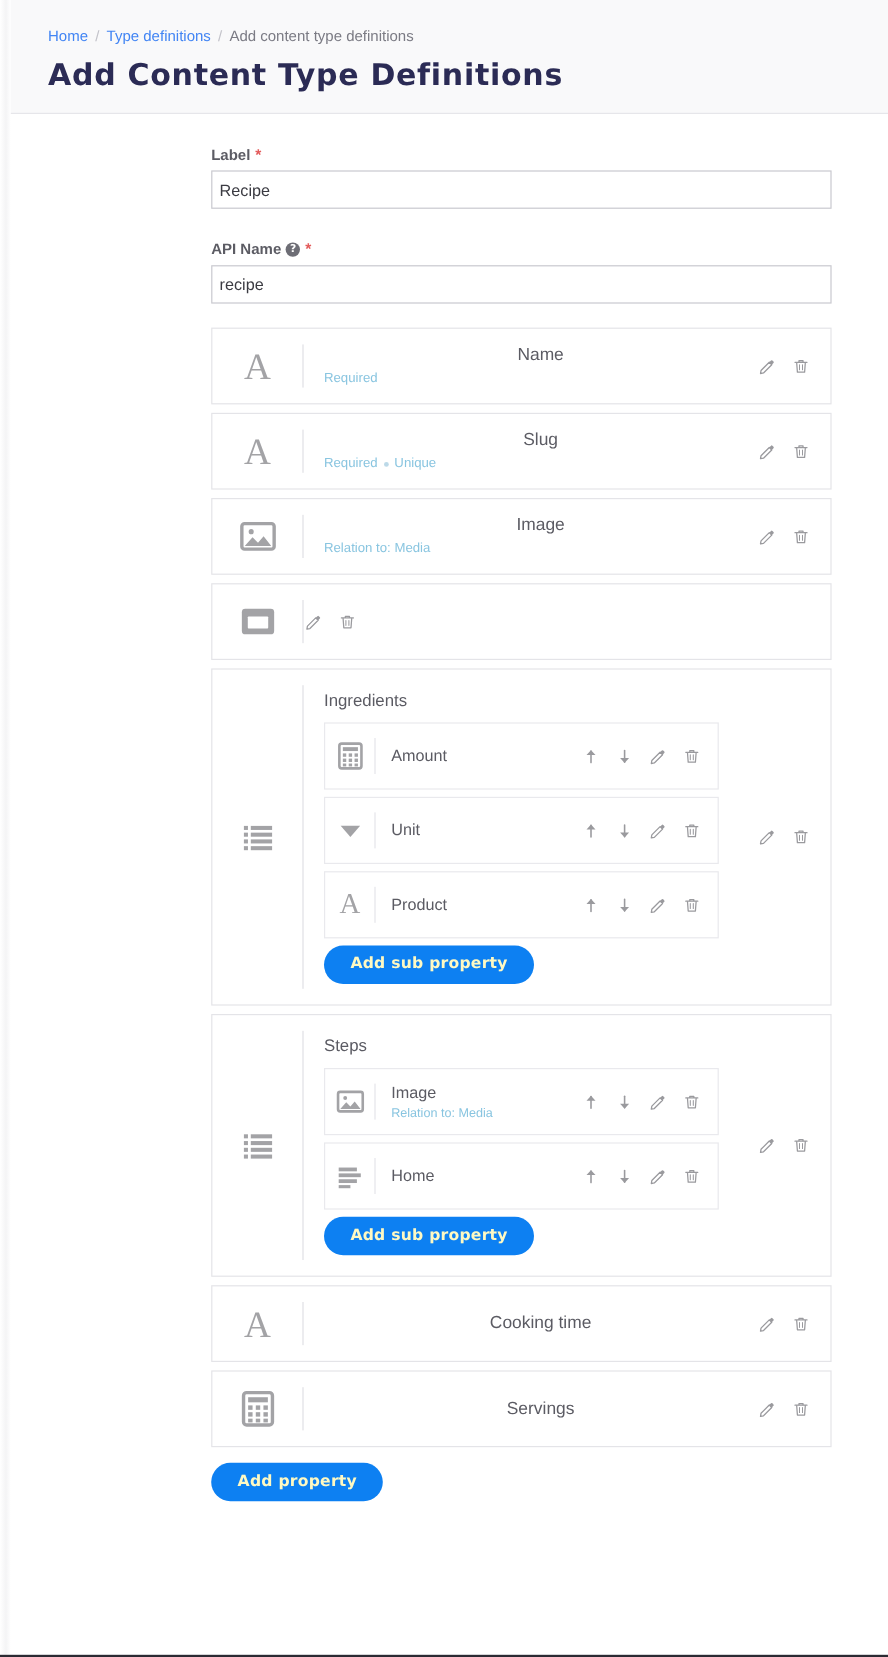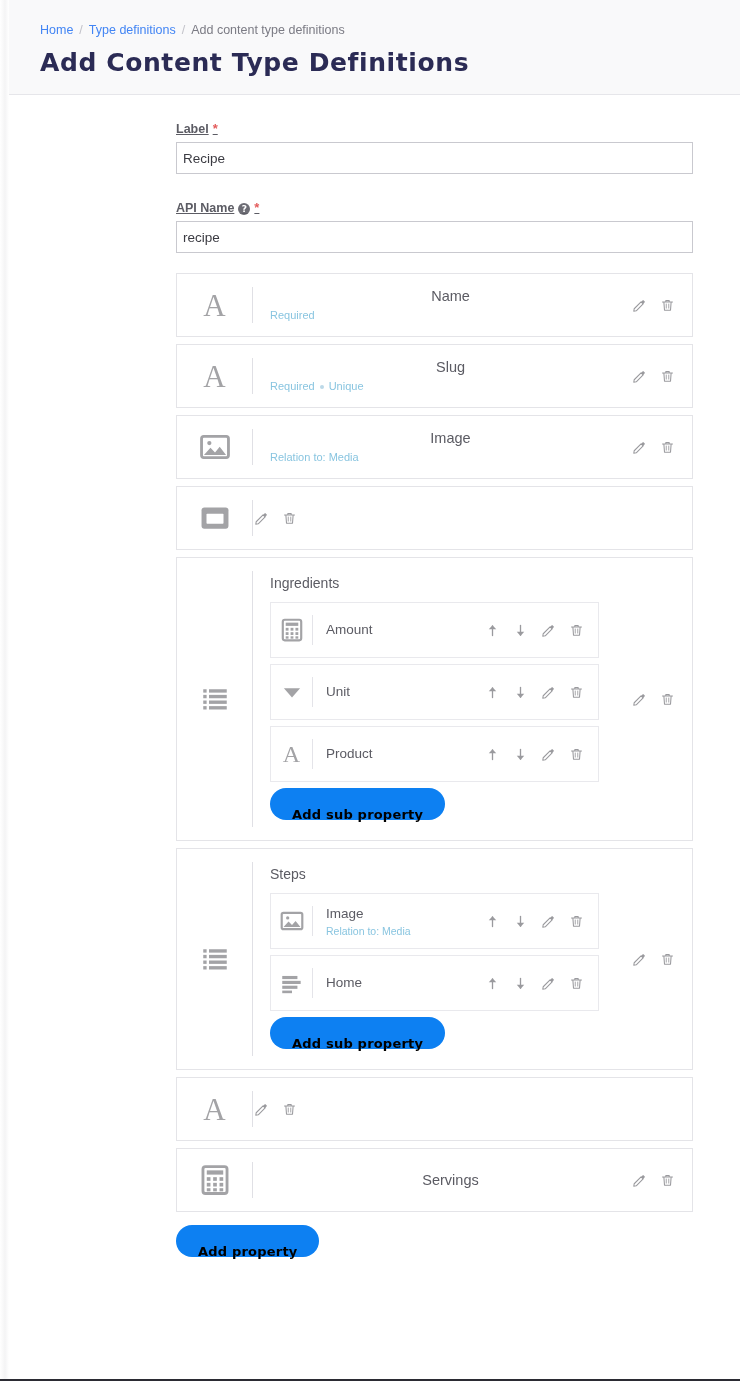--- a/index.html
+++ b/index.html
@@ -56,21 +56,21 @@
   }
   .field-block {
     width: 517px;
     margin: 0 auto 0 176px;
   }
   .field-label {
     font-size: 12.5px;
     font-weight: 700;
     color:#5c5c64;
     margin-bottom: 6px;
-    display:flex; align-items:flex-end; gap:4px;text-decoration:underline;
+    display:flex; align-items:center; gap:4px;
   }
   .req-star { color:#e35b5b; font-weight:700; font-size:13px; }
   .help-icon {
     display:inline-flex; align-items:center; justify-content:center;
     width:12px; height:12px; border-radius:50%;
     background:#6d6d75; color:#fff;
     font-size:9px; font-weight:700; line-height:12px;
     font-family:"DejaVu Sans", sans-serif;
   }
   .text-input {
@@ -194,28 +194,28 @@
   .sub-name { font-size:13.5px; color:#5b5b63; line-height:18px; }
   .sub-meta { font-size:10.5px; color:#89c5e0; line-height:14px; margin-top:1px; }
   .sub-actions {
     display:flex; align-items:center; gap:12px;
     padding-right:14px; flex:0 0 auto;
   }
 
   
   .btn-primary {
     background:#0d80f2;
-    color:#000000;
+    color:#fef9c3;
     border:none;
     border-radius:999px;
     font-family:"DejaVu Sans", sans-serif;
     font-size:13px;
     font-weight:700;
     letter-spacing:0.2px;
-    padding:11px 22px;
+    padding:0 22px;
     height:32px;
     line-height:32px;
     cursor:pointer;
     display:inline-block;
   }
   .add-prop-wrap { margin-left:176px; margin-top:13px; }
 </style>
 </head>
 <body>
 
@@ -672,20 +672,23 @@
           </span>
         </div>
       </div>
       <div class="prop-card">
         <div class="prop-icon-cell">
           <span style="display: inline-flex; align-items: center; justify-content: center; width: 34px; height: 34px; color: rgb(163, 163, 166);">
             <span style="font-family:'Liberation Serif','DejaVu Serif',serif;font-size:31px;line-height:1;color:#a3a3a6;">A</span>
           </span>
         </div>
         <div class="prop-divider"></div>
+        <div class="prop-body">
+          <div class="prop-name">Cooking time</div>
+        </div>
         <div class="prop-actions">
           <span class="act" style="color: rgb(154, 154, 158);">
             <svg width="15" height="15" viewBox="0 0 24 24" fill="none">
               <path d="M3.5 17.2l11-11 3.3 3.3-11 11-4 .7z" stroke="#9a9a9e" stroke-width="1.7" stroke-linejoin="round"></path>
               <path d="M14.5 6.2l2.3-2.3a1.3 1.3 0 011.9 0l1.4 1.4a1.3 1.3 0 010 1.9l-2.3 2.3z" fill="#9a9a9e"></path>
             </svg>
           </span>
           <span class="act" style="color: rgb(154, 154, 158);">
             <svg width="15" height="15" viewBox="0 0 24 24" fill="none">
               <path d="M4 6.3h16" stroke="#9a9a9e" stroke-width="1.7" stroke-linecap="round"></path>

